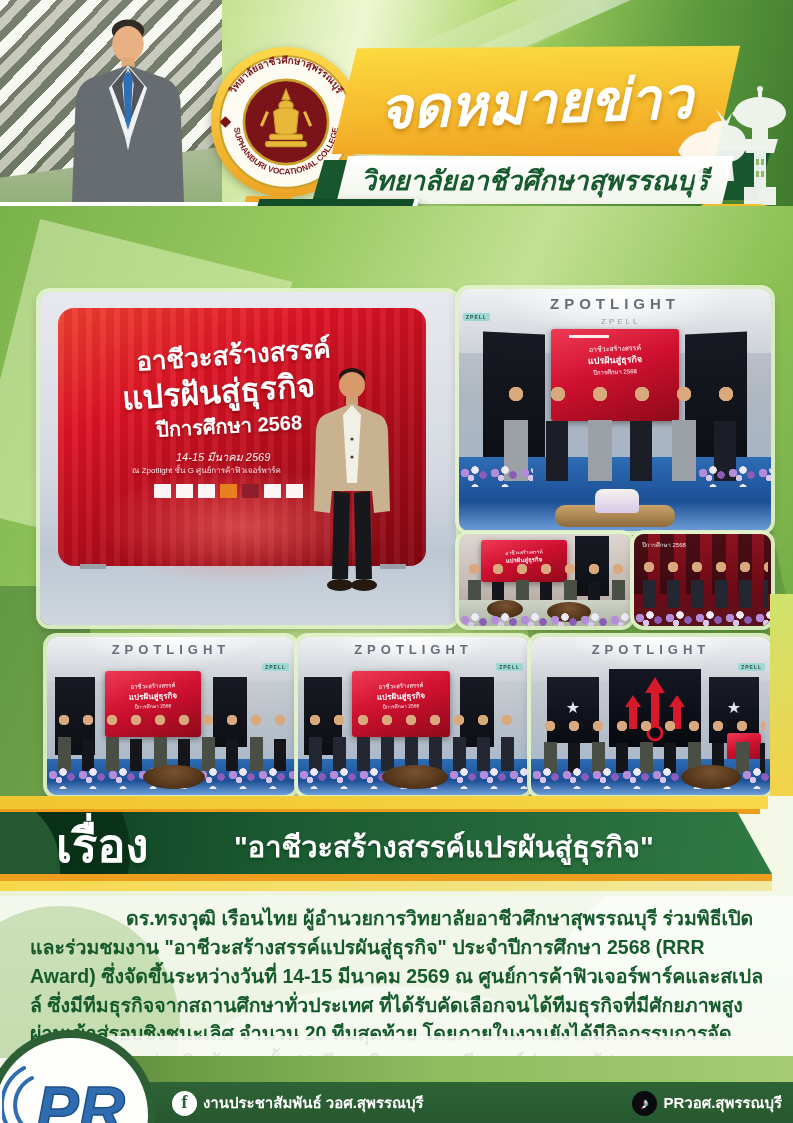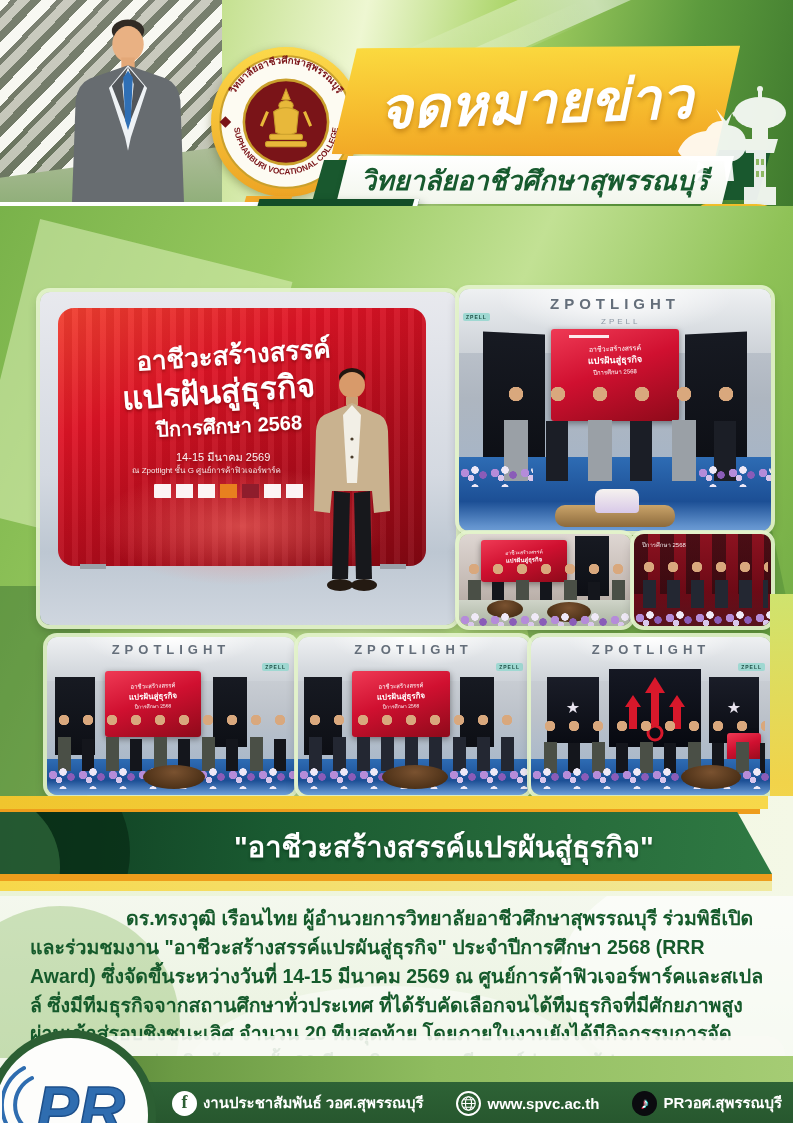--- a/index.html
+++ b/index.html
@@ -72,21 +72,21 @@
   #backdrop{position:absolute;left:18px;top:16px;width:368px;height:258px;border-radius:16px;
     background:linear-gradient(155deg,#f04030 0%,#de1426 30%,#b10c1b 62%,#820712 100%);}
   #backdrop .sheen{position:absolute;left:0;top:0;width:100%;height:100%;
     background:repeating-linear-gradient(90deg,rgba(255,255,255,.05) 0 6px,rgba(0,0,0,.05) 6px 14px);border-radius:16px;}
   #backdrop .glow{position:absolute;left:10%;bottom:-20px;width:80%;height:120px;
     background:radial-gradient(ellipse at center,rgba(255,120,110,.55),rgba(255,0,0,0) 70%);}
   .bd-line{position:absolute;color:#fff;font-weight:bold;white-space:nowrap;text-shadow:0 2px 3px rgba(100,0,0,.5);}
   #bd1{left:78px;top:26px;font-size:26px;transform:rotate(-4deg);}
   #bd2{left:64px;top:58px;font-size:32px;transform:rotate(-4deg);}
   #bd3{left:98px;top:102px;font-size:20px;transform:rotate(-3deg);}
-  #bd4{left:118px;top:140px;font-size:11px;font-weight:normal;opacity:.95;}
+  #bd4{left:118px;top:140px;font-size:11px;font-weight:normal;opacity:.95;font-style:italic;}
   #bd5{left:74px;top:156px;font-size:8px;font-weight:normal;opacity:.9;}
   #chips{position:absolute;left:96px;top:176px;width:152px;height:14px;
     background-image:linear-gradient(90deg,rgba(255,255,255,.95) 0 17px,rgba(0,0,0,0) 17px);
     background-size:22px 100%;background-repeat:repeat-x;border-radius:1px;}
   .chip{position:absolute;top:176px;width:17px;height:14px;}
   #chip-orange{left:162px;background:#e8801f;}
   #chip-red{left:184px;background:#8f1d2c;}
   #backdrop-feet{position:absolute;left:40px;top:272px;width:330px;height:5px;
     background:repeating-linear-gradient(90deg,#9aa0a8 0 26px,rgba(0,0,0,0) 26px 300px);}
   #manA-svg{position:absolute;left:252px;top:58px;width:120px;height:262px;}
@@ -497,20 +497,21 @@
 
   <div id="story-band" class="abs">
     <div id="story-y1" class="abs"></div>
     <div id="story-o1" class="abs"></div>
     <div id="story-green" class="abs">
       <div id="story-arc1"></div>
       <div id="story-arc2"></div>
     </div>
     <div id="story-o2" class="abs"></div>
     <div id="story-y2" class="abs"></div>
+    <div id="story-heading" class="abs">เรื่อง</div>
     <div id="story-title" class="abs">"อาชีวะสร้างสรรค์แปรผันสู่ธุรกิจ"</div>
   </div>
 
   <div id="body-section" class="abs">
     <div id="blob1" class="abs"></div>
     <div id="blob2" class="abs"></div>
     <div id="blob3" class="abs"></div>
     <div id="body-text" class="abs">ดร.ทรงวุฒิ เรือนไทย ผู้อำนวยการวิทยาลัยอาชีวศึกษาสุพรรณบุรี ร่วมพิธีเปิดและร่วมชมงาน "อาชีวะสร้างสรรค์แปรผันสู่ธุรกิจ" ประจำปีการศึกษา 2568 (RRR Award) ซึ่งจัดขึ้นระหว่างวันที่ 14-15 มีนาคม 2569 ณ ศูนย์การค้าฟิวเจอร์พาร์คและสเปลล์ ซึ่งมีทีมธุรกิจจากสถานศึกษาทั่วประเทศ ที่ได้รับคัดเลือกจนได้ทีมธุรกิจที่มีศักยภาพสูงผ่านเข้าสู่รอบชิงชนะเลิศ จำนวน 20 ทีมสุดท้าย โดยภายในงานยังได้มีกิจกรรมการจัดแสดงและจำหน่ายสินค้าของทั้ง 20 ทีมธุรกิจและจากทีมศูนย์บ่มเพาะผู้ประกอบการอาชีวศึกษา ระดับชาติ 5 ดาว อีกจำนวน 10 ทีมธุรกิจ</div>
   </div>
 
@@ -528,30 +529,18 @@
       <text x="34" y="82" font-size="64" font-weight="bold" font-style="italic" fill="#2f6db0" stroke="#1d4f8a" stroke-width="1.5">PR</text>
     </svg>
   </div>
 
   <div id="footer-items" class="abs">
     <div class="fitem">
       <span id="fb-icon" class="ficon"></span>
       <span class="lbl">งานประชาสัมพันธ์ วอศ.สุพรรณบุรี</span>
     </div>
     <div class="fitem">
-      <span id="web-icon" class="ficon">
-        <svg viewBox="0 0 25 25" width="21" height="21" style="position:absolute;left:0;top:0">
-          <g stroke="#ffffff" stroke-width="1.4" fill="none">
-            <circle cx="12.5" cy="12.5" r="8"></circle>
-            <ellipse cx="12.5" cy="12.5" rx="3.6" ry="8"></ellipse>
-            <path d="M4.5,12.5 h16 M6,8 h13 M6,17 h13"></path>
-          </g>
-        </svg>
-      </span>
-      <span class="lbl">www.spvc.ac.th</span>
-    </div>
-    <div class="fitem">
       <span id="tt-icon" class="ficon"></span>
       <span class="lbl">PRวอศ.สุพรรณบุรี</span>
     </div>
   </div>
 
 </div>
 
 </body></html>

